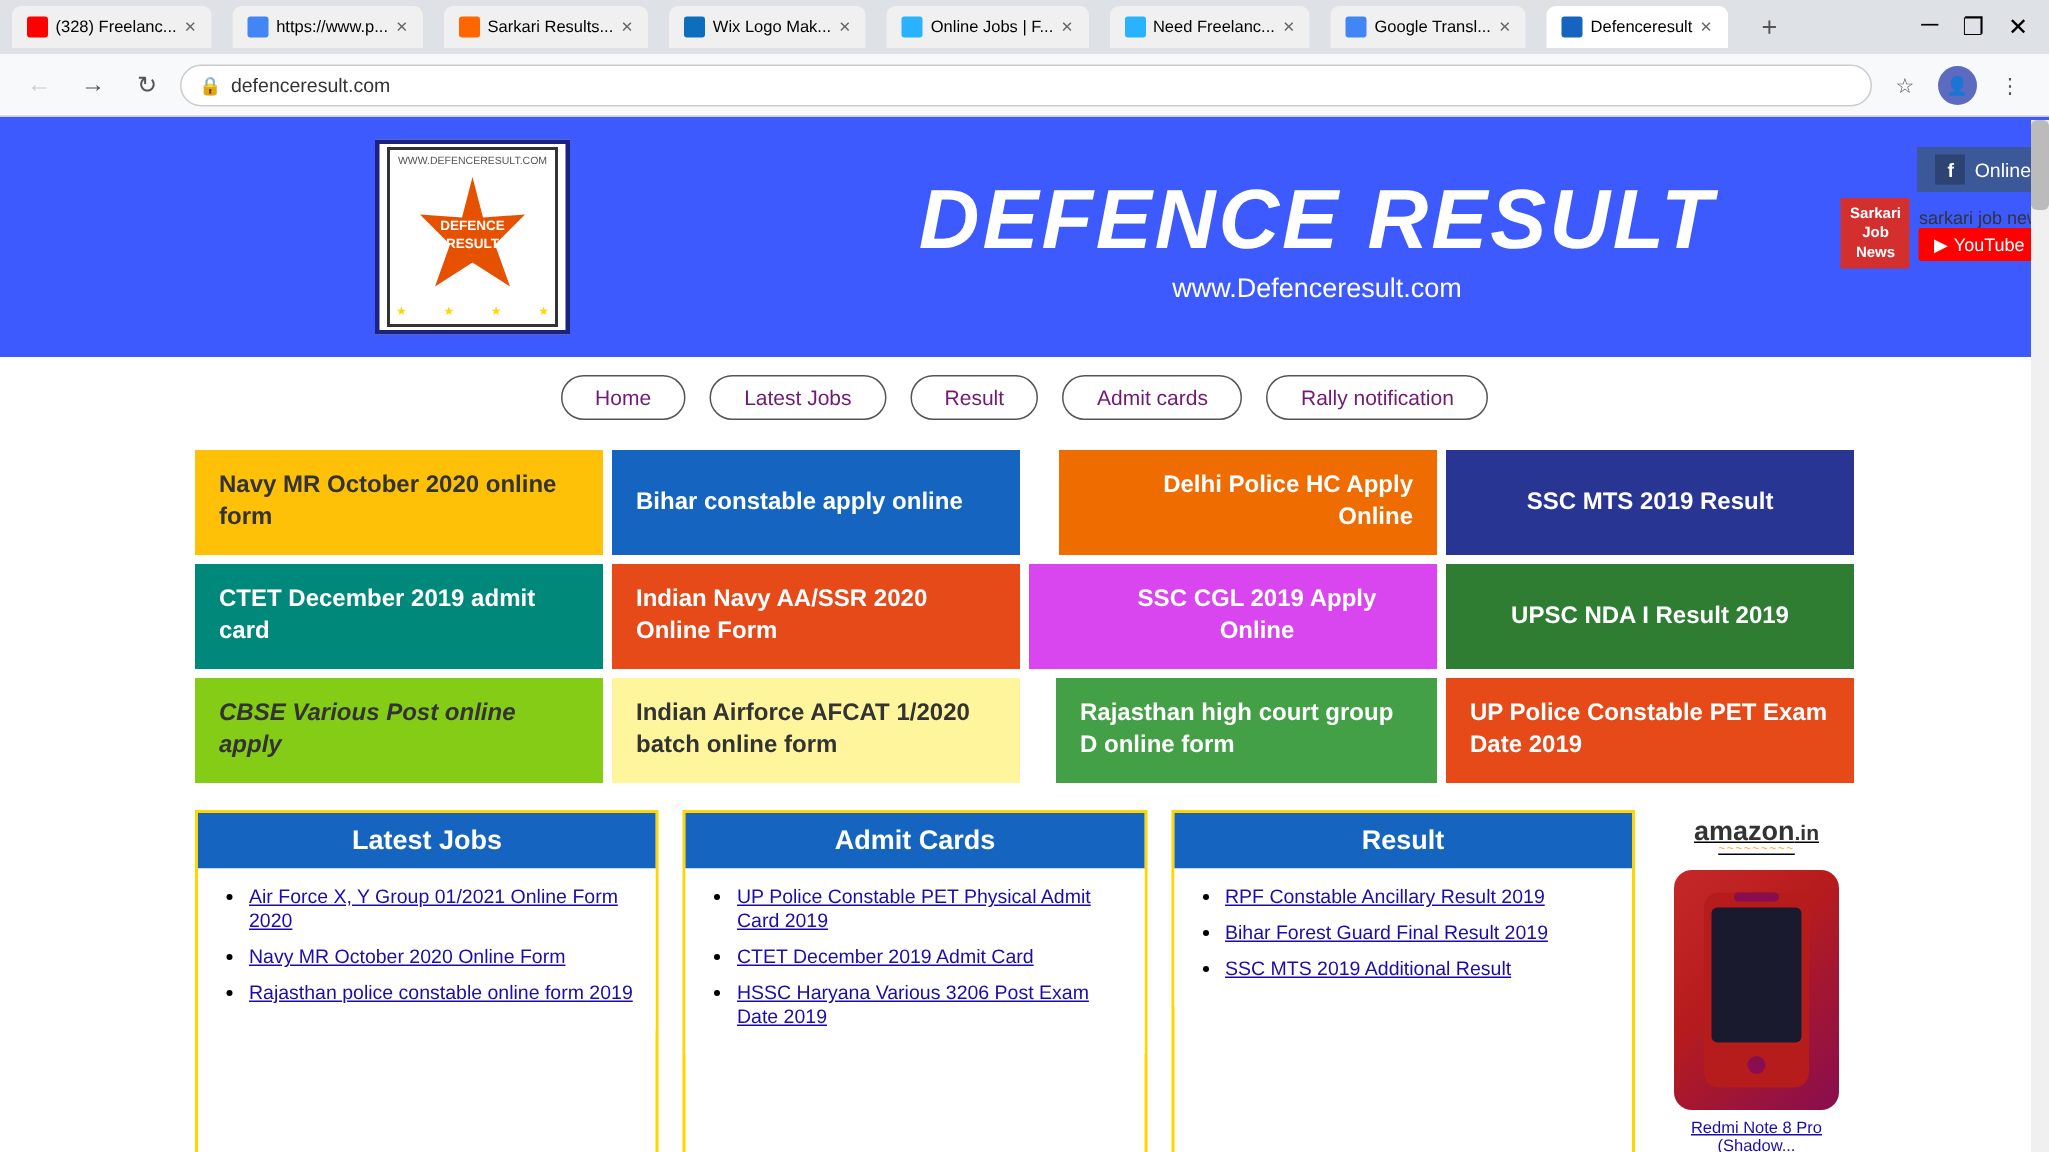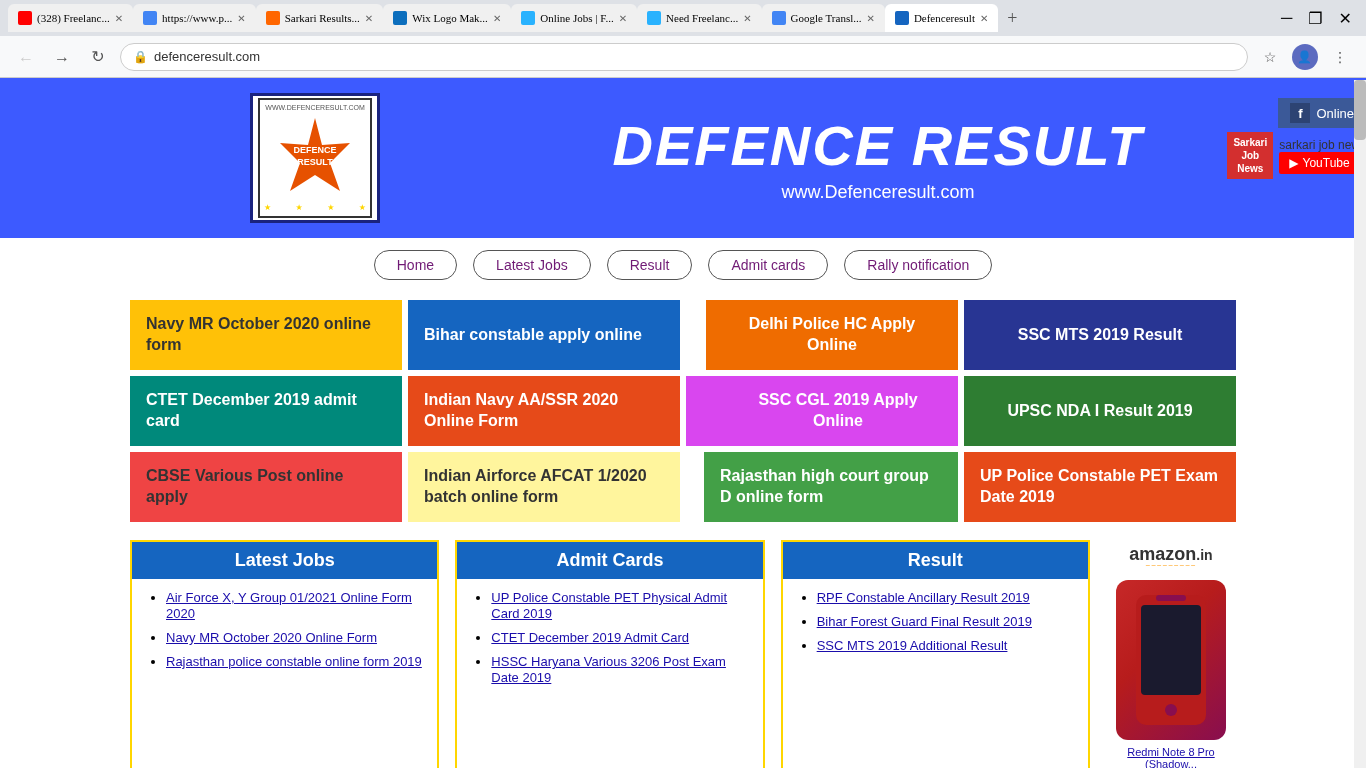--- a/index.html
+++ b/index.html
@@ -1,21 +1,21 @@
 <!DOCTYPE html>
 <html><head>
   <meta charset="utf-8">
   <style>
     * { margin: 0; padding: 0; box-sizing: border-box; }
     body { font-family: Arial, sans-serif; background: #f0f0f0; font-size: 14px; }
 
     
     .browser-chrome { background: #dee1e6; width: 1366px; }
     .browser-titlebar { display: flex; align-items: center; padding: 6px 8px; background: #dee1e6; height: 36px; }
-    .browser-tabs { display: flex; gap: 0; flex: 1; overflow: hidden; font-family: Liberation Serif, serif; }
+    .browser-tabs { display: flex; gap: 14px; flex: 1; overflow: hidden; }
     .browser-tab { display: flex; align-items: center; background: #f0f0f0; border-radius: 6px 6px 0 0; padding: 4px 10px; font-size: 11px; max-width: 140px; white-space: nowrap; overflow: hidden; text-overflow: ellipsis; height: 28px; gap: 5px; }
     .browser-tab.active { background: #fff; }
     .browser-tab .tab-close { margin-left: auto; color: #666; font-size: 10px; cursor: pointer; }
     .tab-favicon { width: 14px; height: 14px; border-radius: 2px; flex-shrink: 0; }
     .tab-favicon.yt { background: #ff0000; }
     .tab-favicon.blue { background: #4285f4; }
     .tab-favicon.sarkari { background: #ff6600; }
     .tab-favicon.wix { background: #0c6ebd; }
     .tab-favicon.freelancer { background: #29b2fe; }
     .tab-favicon.google { background: #4285f4; }
@@ -57,38 +57,38 @@
     .tiles-section { padding: 8px 130px; display: grid; grid-template-columns: repeat(4, 1fr); gap: 6px; }
     .tile { padding: 14px 16px; color: #fff; font-size: 16px; font-weight: bold; min-height: 70px; display: flex; align-items: center; cursor: pointer; line-height: 1.3; }
     .tile-yellow { background: #ffc107; color: #333; }
     .tile-blue { background: #1565c0; }
     .tile-salmon { background: #ef6c00; }
     .tile-dark-blue { background: #283593; }
     .tile-teal { background: #00897b; }
     .tile-orange { background: #e64a19; }
     .tile-dark { background: #d946ef; padding-left: 48px; }
     .tile-green { background: #2e7d32; }
-    .tile-light-green { background: #ef4444; color: #333; }
+    .tile-light-green { background: #84cc16; color: #333; font-style: italic; }
     .tile-light-yellow { background: #fff59d; color: #333; }
     .tile-green2 { background: #43a047; margin-left: 18px; }
     .tile-coral { background: #e64a19; }
 
     
     .bottom-section { display: flex; padding: 10px 130px; gap: 16px; background: #fff; }
 
     .info-column { flex: 1; border: 2px solid #ffd600; }
     .info-column-header { background: #1565c0; color: #fff; font-weight: bold; font-size: 18px; text-align: center; padding: 8px; }
     .info-column-body { padding: 10px 14px; background: #fff; }
     .info-column-body ul { list-style: disc; padding-left: 20px; }
     .info-column-body ul li { margin-bottom: 8px; }
     .info-column-body ul li a { color: #1a0dab; text-decoration: underline; font-size: 13px; }
 
     
     .amazon-sidebar { width: 130px; flex-shrink: 0; }
-    .amazon-logo { display: flex; flex-direction: column; align-items: center; padding: 4px; }
+    .amazon-logo { display: flex; flex-direction: column; align-items: center; padding: 4px; text-decoration: underline; }
     .phone-img { width: 110px; height: 160px; background: linear-gradient(135deg, #c62828 0%, #b71c1c 40%, #880e4f 100%); border-radius: 12px; margin: 6px auto; display: flex; align-items: center; justify-content: center; color: #fff; font-size: 10px; text-align: center; }
     .amazon-product-name { font-size: 11px; color: #1a0dab; text-decoration: underline; text-align: center; cursor: pointer; }
 
     
     .scrollbar { position: fixed; right: 0; top: 80px; width: 12px; height: 688px; background: #f0f0f0; }
     .scrollbar-thumb { width: 12px; height: 60px; background: #bbb; border-radius: 4px; margin-top: 0; }
   </style>
 </head>
 <body>
 
@@ -209,21 +209,21 @@
       <div class="nav-item">Home</div>
       <div class="nav-item">Latest Jobs</div>
       <div class="nav-item">Result</div>
       <div class="nav-item">Admit cards</div>
       <div class="nav-item">Rally notification</div>
     </div>
 
     <div class="tiles-section">
       <div class="tile tile-yellow">Navy MR October 2020 online form</div>
       <div class="tile tile-blue">Bihar constable apply online</div>
-      <div class="tile tile-salmon" style="background:#ef6c00;justify-content:center;text-align:center;margin-left:20px;">Delhi Police HC Apply Online</div>
+      <div class="tile tile-salmon" style="background:#ef6c00;justify-content:center;text-align:right;margin-left:20px;">Delhi Police HC Apply Online</div>
       <div class="tile tile-dark-blue" style="justify-content:center;text-align:center;">SSC MTS 2019 Result</div>
       <div class="tile tile-teal">CTET December 2019 admit card</div>
       <div class="tile tile-orange">Indian Navy AA/SSR 2020 Online Form</div>
       <div class="tile tile-dark" style="justify-content:center;text-align:center;">SSC CGL 2019 Apply Online</div>
       <div class="tile tile-green" style="justify-content:center;text-align:center;">UPSC NDA I Result  2019</div>
       <div class="tile tile-light-green">CBSE Various Post online apply</div>
       <div class="tile tile-light-yellow">Indian Airforce AFCAT 1/2020 batch online form</div>
       <div class="tile tile-green2">Rajasthan high court group D online form</div>
       <div class="tile tile-coral">UP Police Constable PET Exam Date 2019</div>
     </div>

